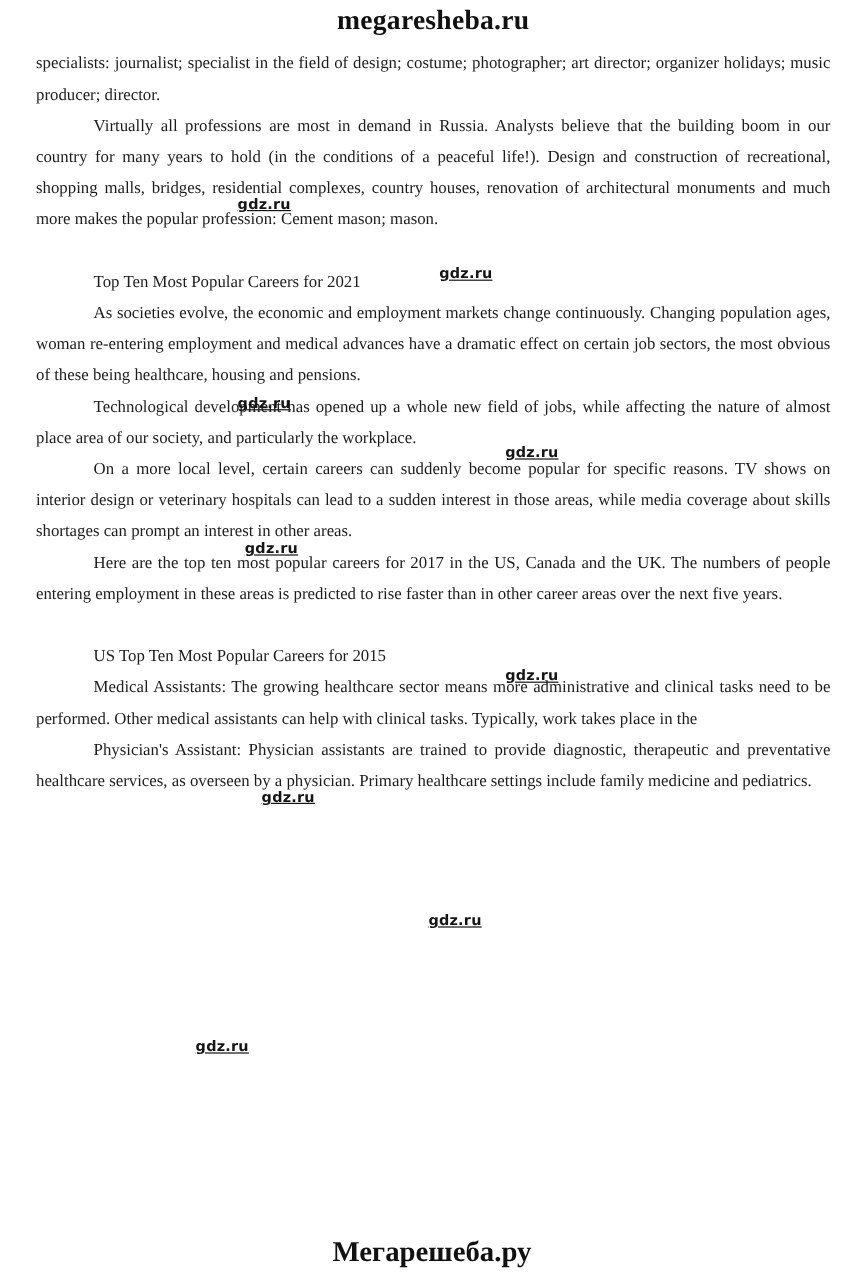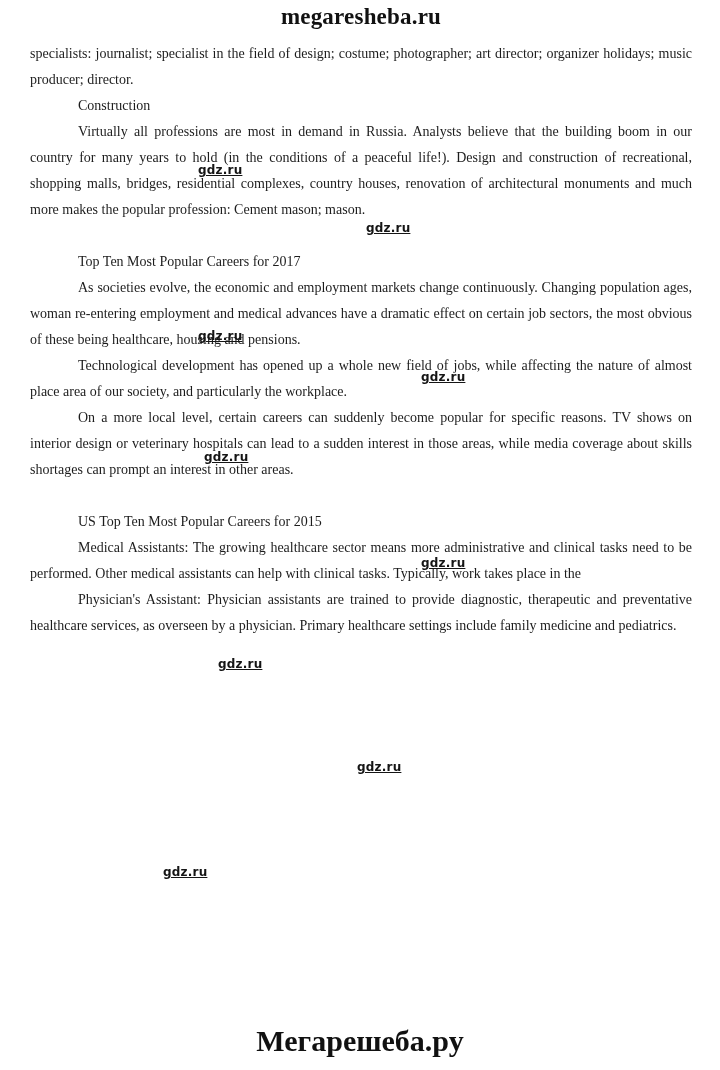--- a/index.html
+++ b/index.html
@@ -36,21 +36,21 @@
     color: #1c1c1c;
   }
   .content p.indent { text-indent: 48px; }
   .content p.gap { margin-top: 26px; }
   .site-footer {
     position: absolute;
     left: 0;
     right: 0;
     bottom: 12px;
     text-align: center;
-    font-size: 30px;
+    font-size: 24px;
     font-weight: 700;
     color: #111111;
   }
   .wm-layer {
     position: absolute;
     left: 0; top: 0;
     width: 585px; height: 1070px;
     pointer-events: none;
   }
   .wm {
@@ -65,26 +65,26 @@
   }
 </style>
 </head>
 <body>
 
 <div class="page">
   <div class="site-title">megaresheba.ru</div>
 
   <div class="content">
       <p>specialists: journalist; specialist in the field of design; costume; photographer; art director; organizer holidays; music producer; director.</p>
-      <p class="indent">Construction</p>
       <p class="indent">Virtually all professions are most in demand in Russia. Analysts believe that the building boom in our country for many years to hold (in the conditions of a peaceful life!). Design and construction of recreational, shopping malls, bridges, residential complexes, country houses, renovation of architectural monuments and much more makes the popular profession: Cement mason; mason.</p>
-      <p class="indent gap">Top Ten Most Popular Careers for 2017</p>
+      <p class="indent gap">Top Ten Most Popular Careers for 2021</p>
       <p class="indent">As societies evolve, the economic and employment markets change continuously. Changing population ages, woman re-entering employment and medical advances have a dramatic effect on certain job sectors, the most obvious of these being healthcare, housing and pensions.</p>
       <p class="indent">Technological development has opened up a whole new field of jobs, while affecting the nature of almost place area of our society, and particularly the workplace.</p>
       <p class="indent">On a more local level, certain careers can suddenly become popular for specific reasons. TV shows on interior design or veterinary hospitals can lead to a sudden interest in those areas, while media coverage about skills shortages can prompt an interest in other areas.</p>
+      <p class="indent">Here are the top ten most popular careers for 2017 in the US, Canada and the UK. The numbers of people entering employment in these areas is predicted to rise faster than in other career areas over the next five years.</p>
       <p class="indent gap">US Top Ten Most Popular Careers for 2015</p>
       <p class="indent">Medical Assistants: The growing healthcare sector means more administrative and clinical tasks need to be performed. Other medical assistants can help with clinical tasks. Typically, work takes place in the</p>
       <p class="indent">Physician's Assistant: Physician assistants are trained to provide diagnostic, therapeutic and preventative healthcare services, as overseen by a physician. Primary healthcare settings include family medicine and pediatrics.</p>
     </div>
 
   <div class="site-footer">Мегарешеба.ру</div>
 
   <div class="wm-layer">
       <span class="wm" style="left: 198px; top: 163px;">gdz.ru</span>
       <span class="wm" style="left: 366px; top: 221px;">gdz.ru</span>

